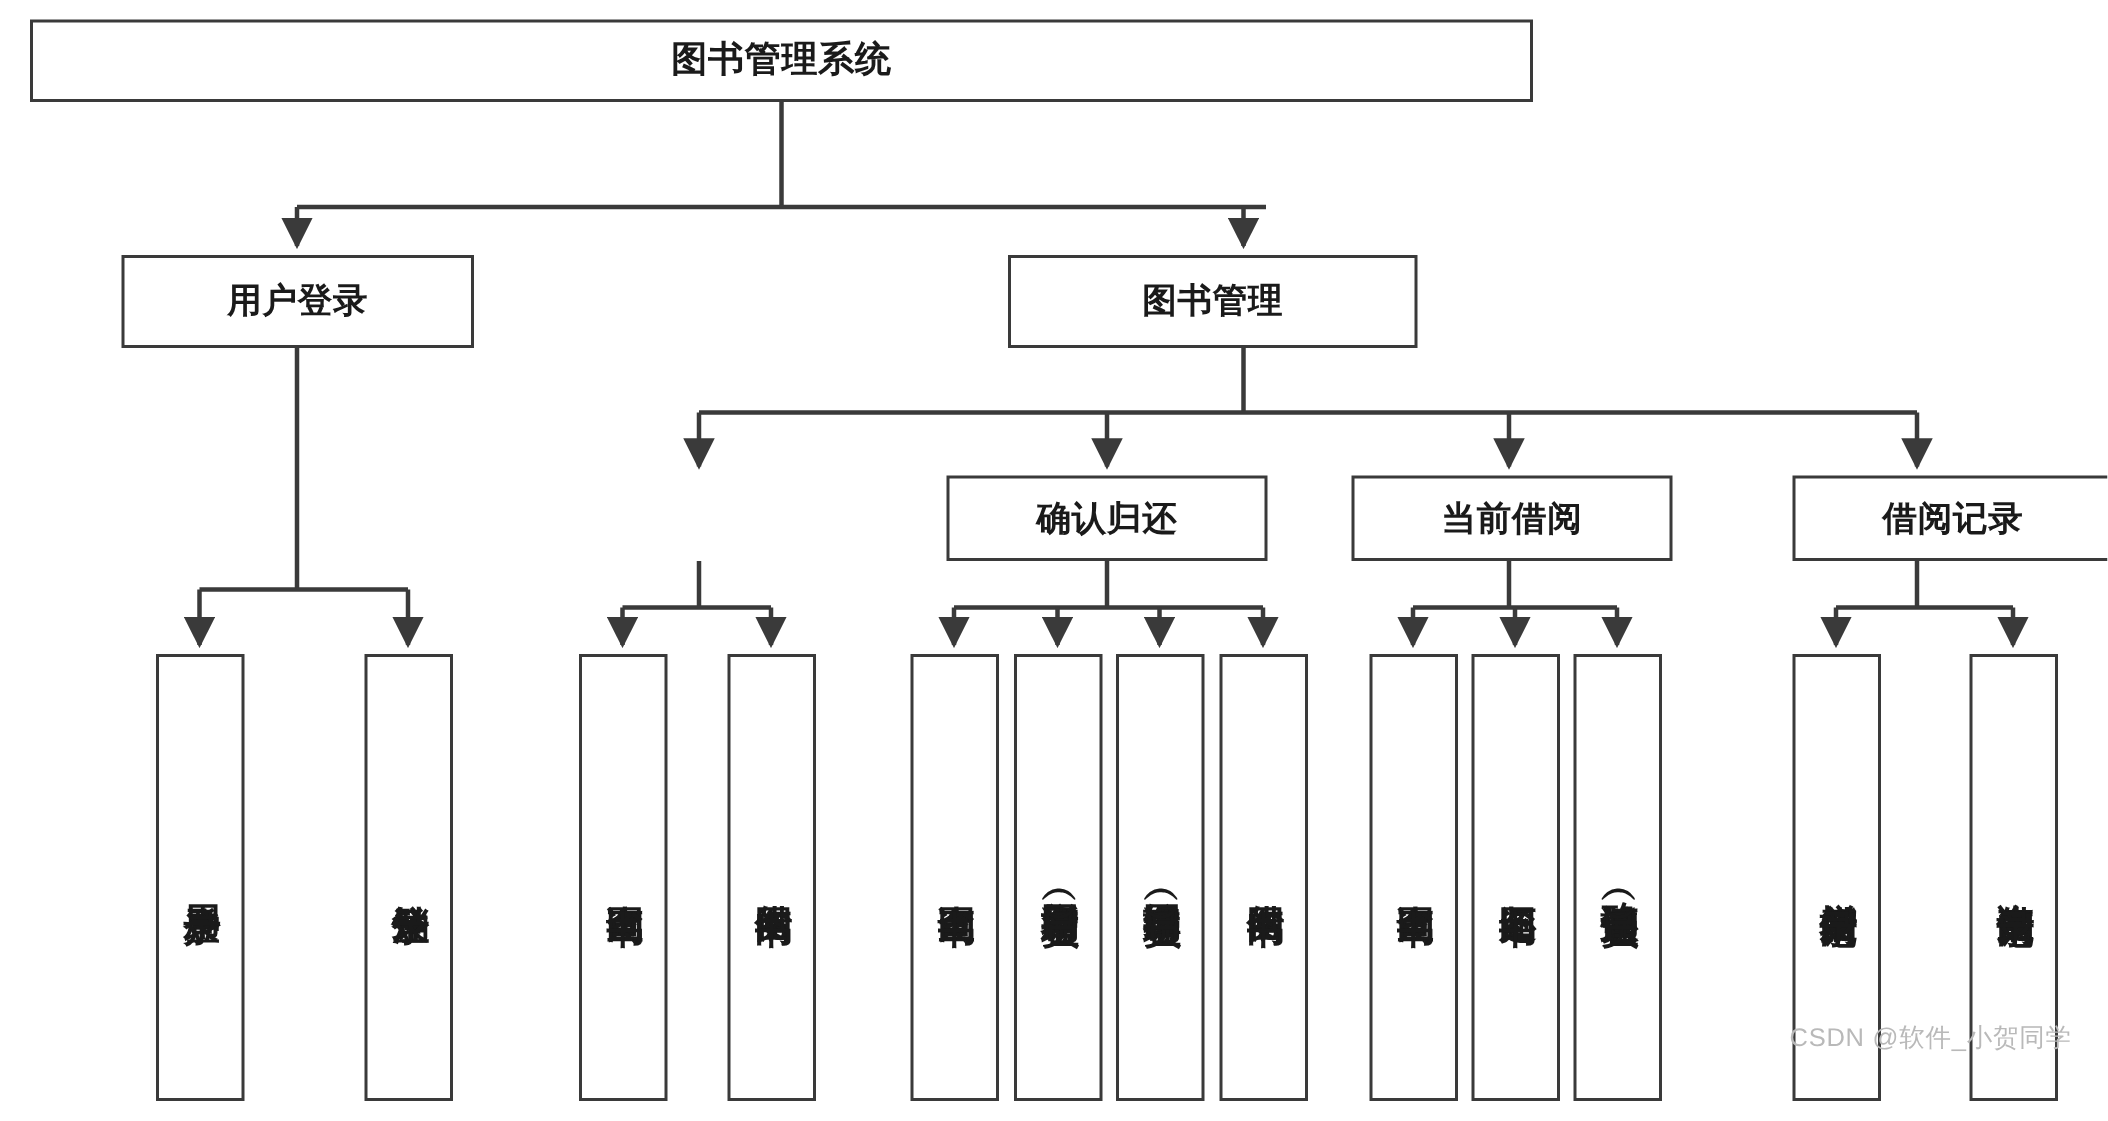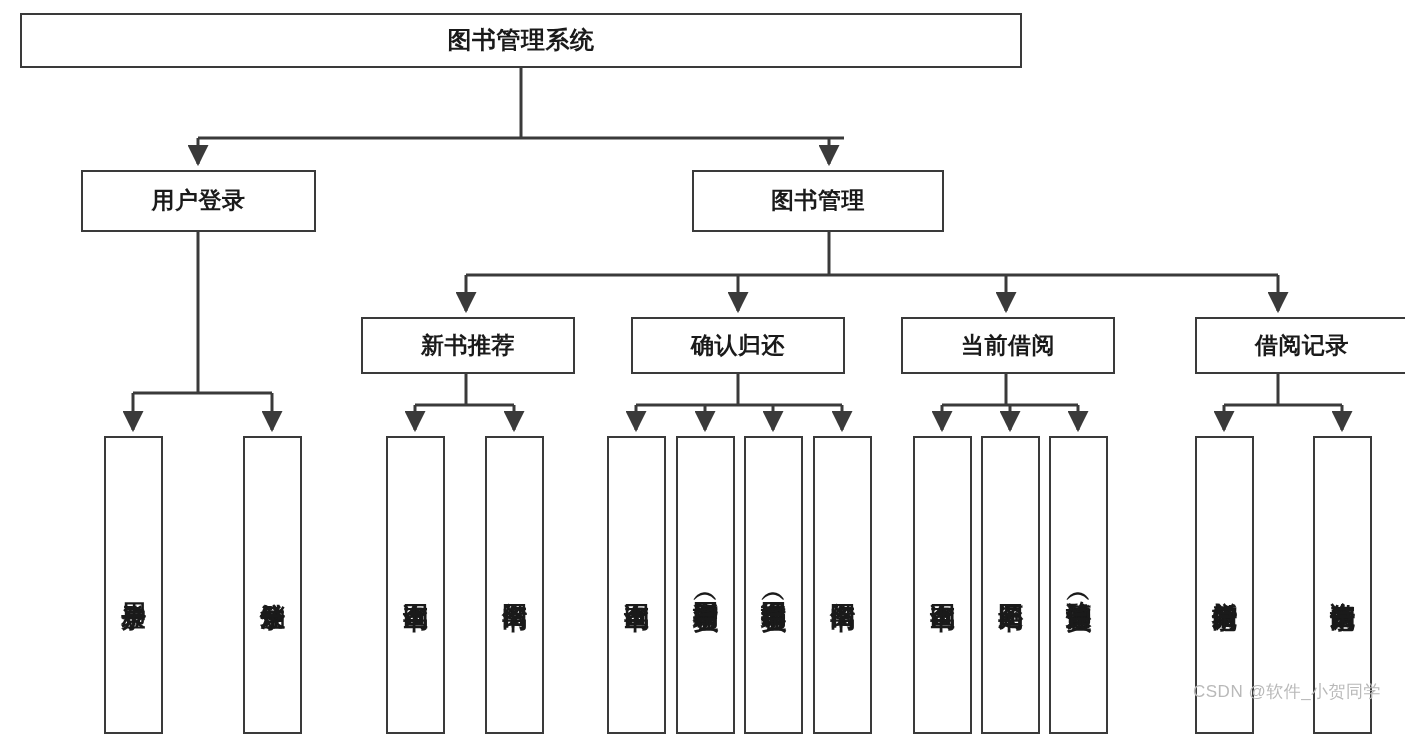--- a/index.html
+++ b/index.html
@@ -123,27 +123,24 @@
   </svg>
 
   <div class="node horiz root" style="left:20px; top:13px; width:1002px; height:55px;">
     <span class="node-label">图书管理系统</span>
   </div>
 
   <div class="node horiz" style="left:81px; top:170px; width:235px; height:62px;">
     <span class="node-label">用户登录</span>
   </div>
 
-  <div class="node horiz" style="left:692px; top:170px; width:252px; height:62px;">
+  <div class="node horiz" style="left:672px; top:170px; width:273px; height:62px;">
     <span class="node-label">图书管理</span>
   </div>
 
-  <div class="node horiz" style="left:361px; top:317px; width:214px; height:57px;">
-    <span class="node-label">新书推荐</span>
-  </div>
 
   <div class="node horiz" style="left:631px; top:317px; width:214px; height:57px;">
     <span class="node-label">确认归还</span>
   </div>
 
   <div class="node horiz" style="left:901px; top:317px; width:214px; height:57px;justify-content:center;">
     <span class="node-label">当前借阅</span>
   </div>
 
   <div class="node horiz" style="left:1171px; top:317px; width:214px; height:57px;margin-left:24px;">

